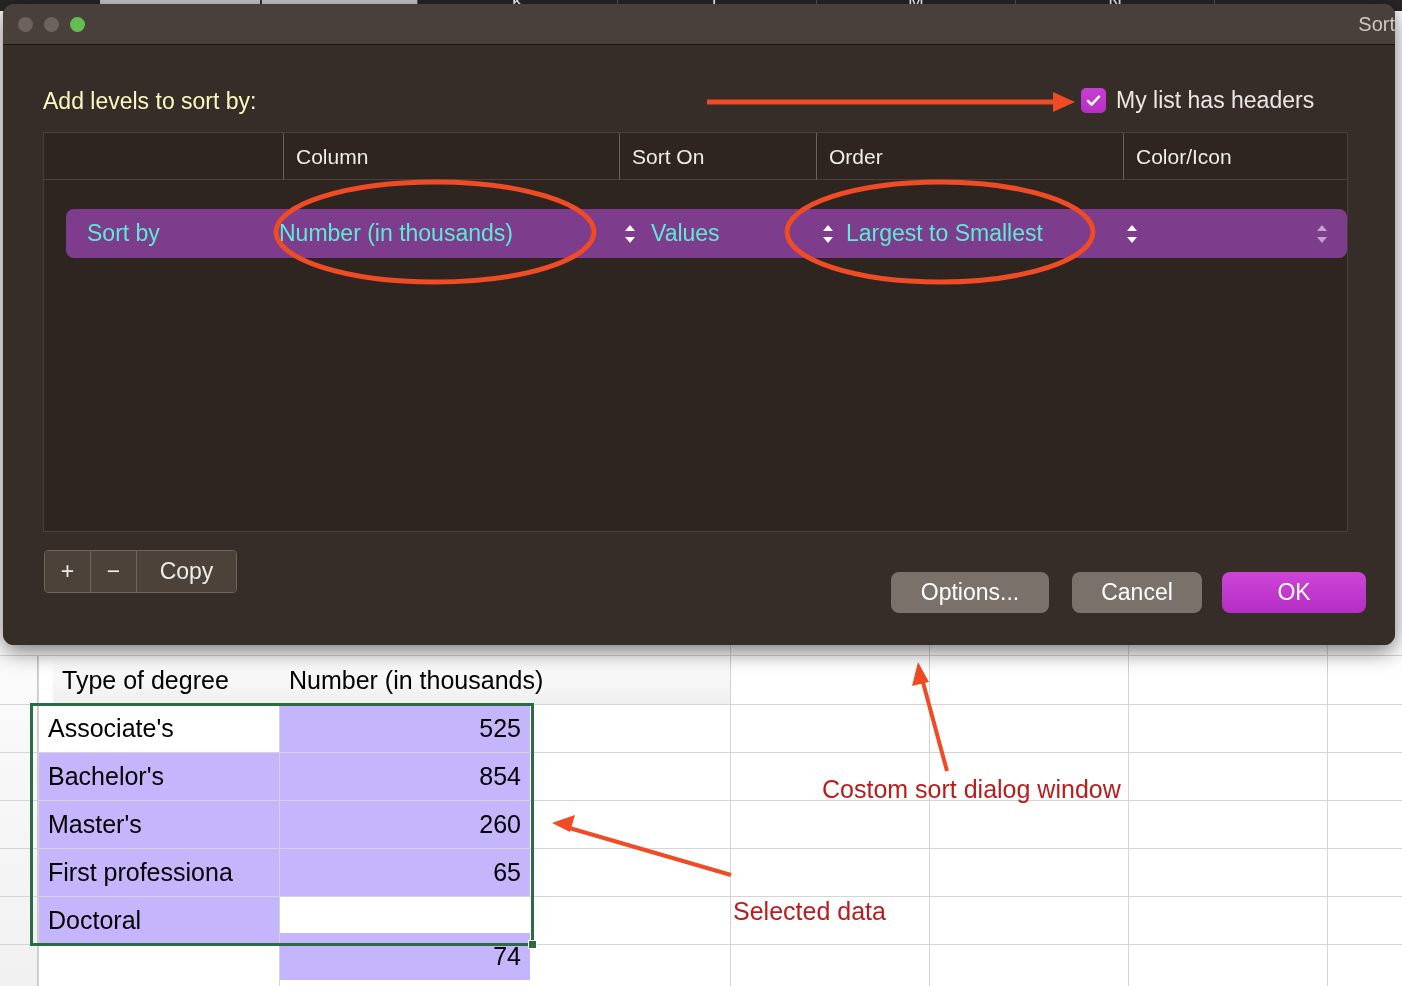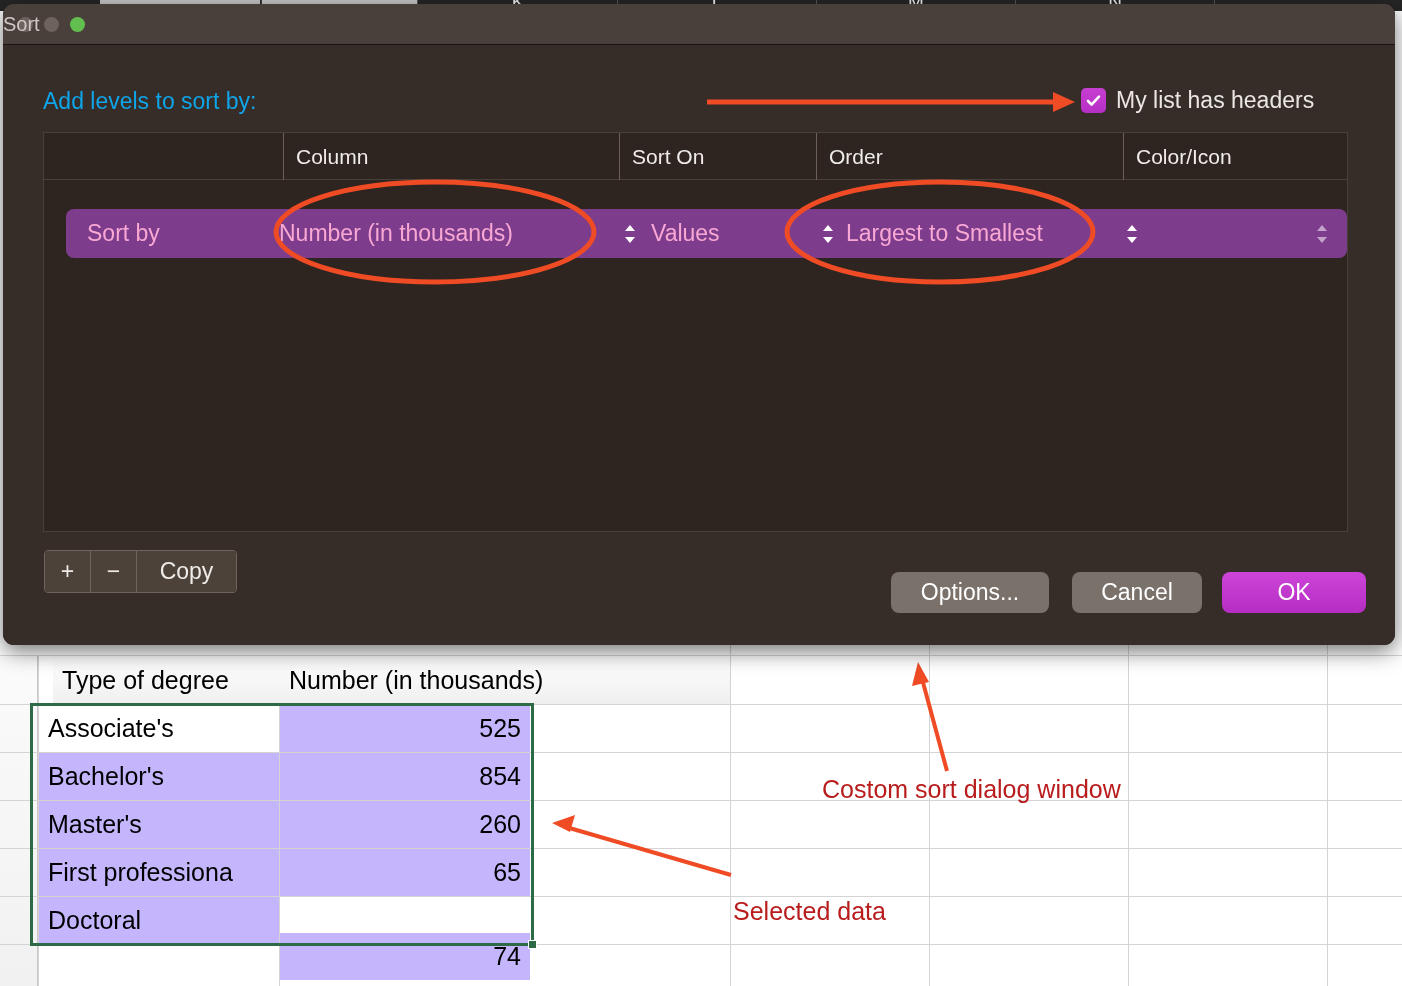--- a/index.html
+++ b/index.html
@@ -66,31 +66,31 @@
     background: #362c28; border-radius: 11px;
     box-shadow: 0 6px 22px rgba(0,0,0,0.55);
     overflow: hidden;
   }
   .titlebar {
     position: absolute; left: 0; top: 0; width: 100%; height: 41px;
     background: #4a403b; border-bottom: 1px solid #1a1514;
   }
   .title-text {
     position: absolute; left: 0; top: 0; width: 100%; height: 41px;
-    line-height: 41px; text-align: left; color: #cfc7c3; font-size: 20px;
+    line-height: 41px; text-align: right; color: #cfc7c3; font-size: 20px;
   }
   .traffic { position: absolute; top: 13px; width: 15px; height: 15px; border-radius: 50%; }
   .traffic.c1 { left: 15px; background: #6d625d; }
   .traffic.c2 { left: 41px; background: #6d625d; }
   .traffic.c3 { left: 67px; background: #62bf4f; }
 
   .dlg-body { position: absolute; left: 0; top: 41px; width: 100%; bottom: 0; background: #362c28; }
 
   .add-levels-label {
-    position: absolute; left: 40px; top: 43px; color: #0ea5e9; font-size: 23px;
+    position: absolute; left: 40px; top: 43px; color: #fef9c3; font-size: 23px;
   }
   .headers-check-wrap {
     position: absolute; left: 1078px; top: 42px; display: flex; align-items: center; gap: 10px;
   }
   .checkbox {
     width: 25px; height: 25px; border-radius: 5px; background: #c13fd0;
     background: linear-gradient(to bottom,#c73ed2,#b62fc4);
     display: flex; align-items: center; justify-content: center;
   }
   .checkbox svg { display: block; }
@@ -109,21 +109,21 @@
     color: #f0ece9; font-size: 21px; padding-left: 12px;
     border-left: 1px solid #6a5f59;
   }
 
   .sort-row {
     position: absolute; left: 22px; top: 76px; width: 1281px; height: 49px;
     background: #7d3d8c; border-radius: 8px;
   }
   .sort-row .srcell {
     position: absolute; top: 0; height: 49px; line-height: 49px;
-    color: #f9a8d4; font-size: 23px; white-space: nowrap;
+    color: #5eead4; font-size: 23px; white-space: nowrap;
   }
   .stepper {
     position: absolute; top: 13px; width: 16px; height: 24px;
     display: flex; align-items: center; justify-content: center;
   }
 
   .btn-group {
     position: absolute; left: 41px; top: 505px; height: 43px;
     display: flex; border: 1px solid #6f645e; border-radius: 4px; overflow: hidden;
   }

